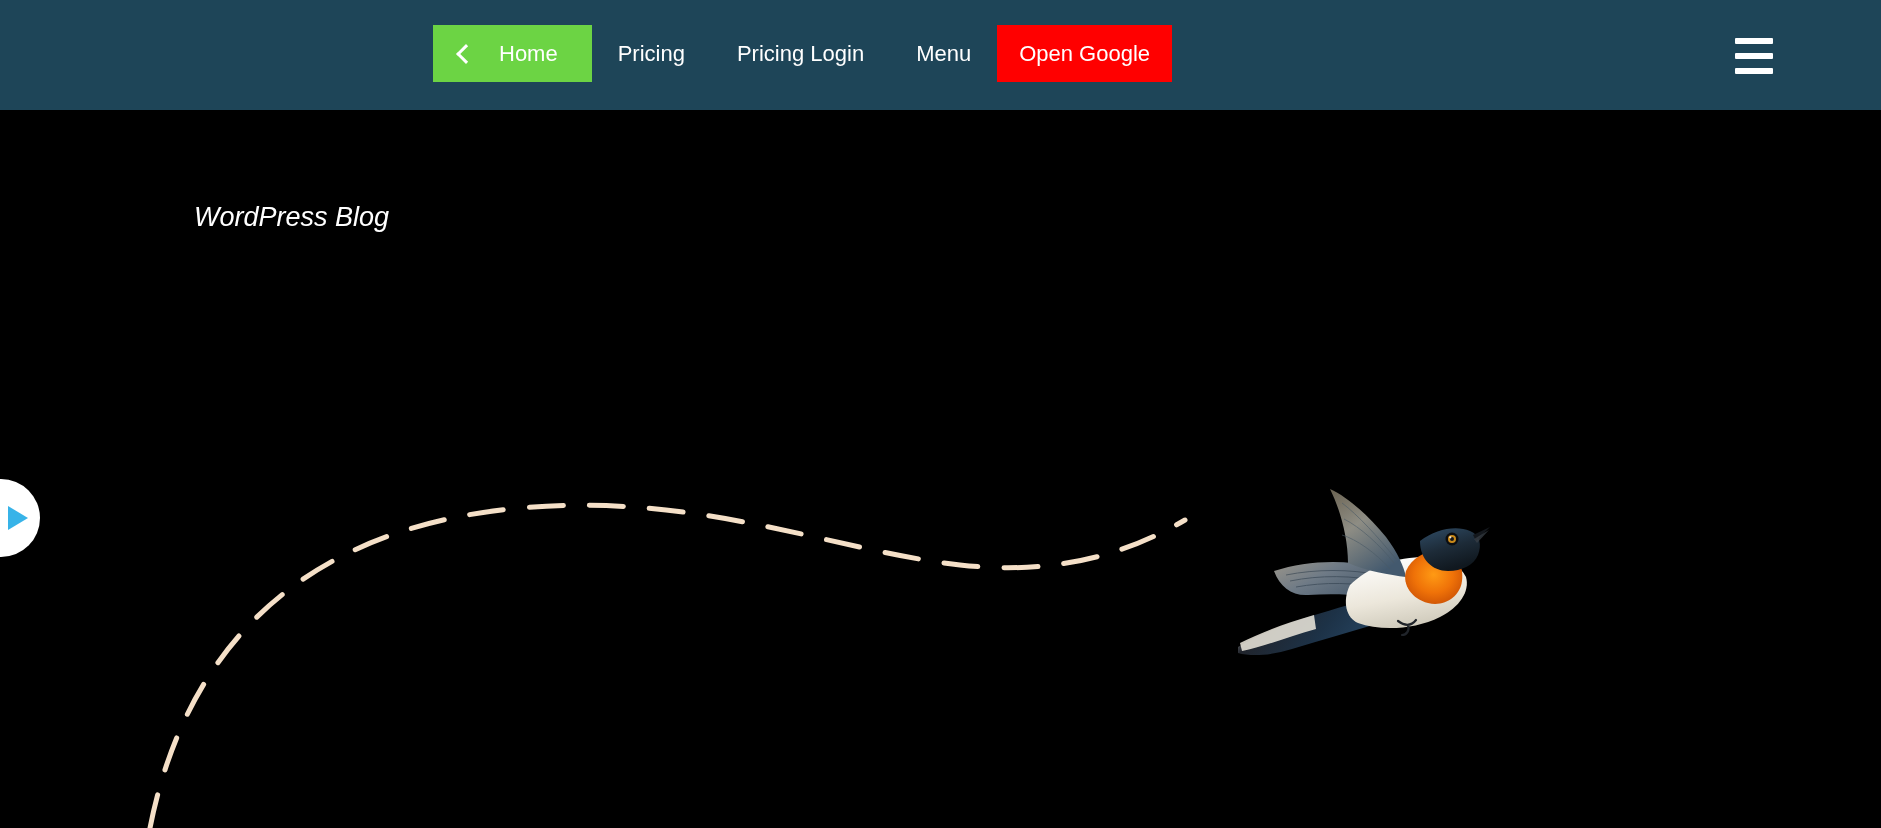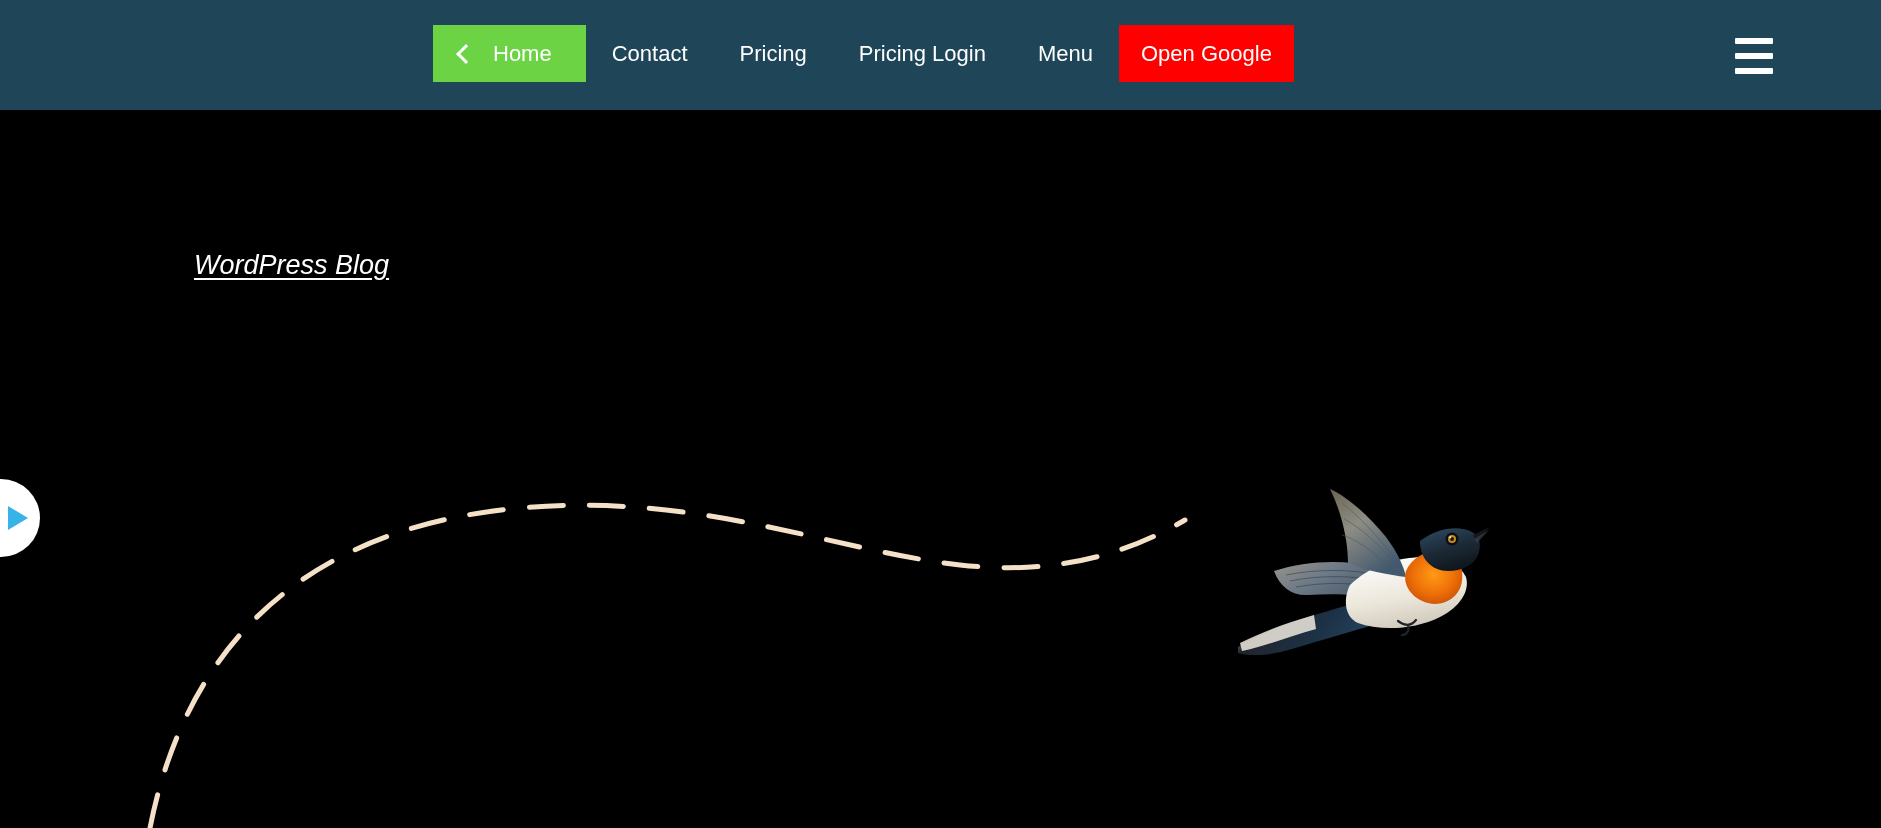--- a/index.html
+++ b/index.html
@@ -66,21 +66,21 @@
   }
   .nav-item.is-plain {
     padding: 0 26px;
     height: 57px;
     align-items: center;
   }
   .nav-item.is-active {
     background: #6cd444;
     padding-left: 26px;
     padding-right: 34px;
-    gap: 18px;
+    gap: 24px;
   }
   .nav-item.is-danger {
     background: #ff0000;
     padding: 0 22px;
     align-items: center;
   }
   .chevron-left {
     display: inline-block;
     width: 11px;
     height: 11px;
@@ -123,25 +123,23 @@
     overflow: hidden;
   }
 
   #blog-link {
     position: absolute;
     left: 194px;
     top: 92px;
     color: #ffffff;
     font-size: 27px;
     font-style: italic;
-    text-decoration: underline;
     text-underline-offset: 4px;
     cursor: pointer;
     white-space: nowrap;
-    margin-top: 48px;
   }
 
   
   #slider-prev {
     position: absolute;
     left: -38px;
     top: 369px;
     width: 78px;
     height: 78px;
     border-radius: 50%;
@@ -184,23 +182,20 @@
 
 
   <nav id="primary-nav">
 
     <a class="nav-item is-active">
       <span class="chevron-left"></span>
       <span>Home</span>
     </a>
 
 
-    <a class="nav-item is-plain">
-      <span>Contact</span>
-    </a>
 
     <a class="nav-item is-plain">
       <span>Pricing</span>
     </a>
 
     <a class="nav-item is-plain">
       <span>Pricing Login</span>
     </a>
 
     <a class="nav-item is-plain">

